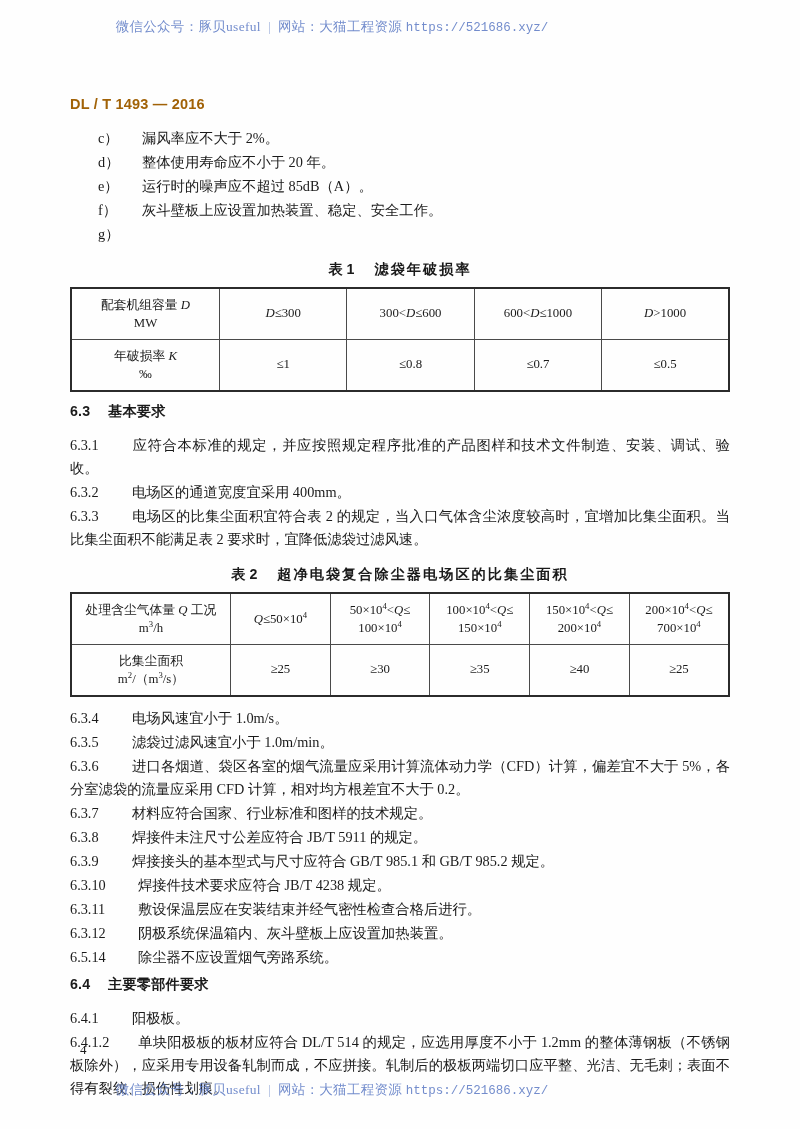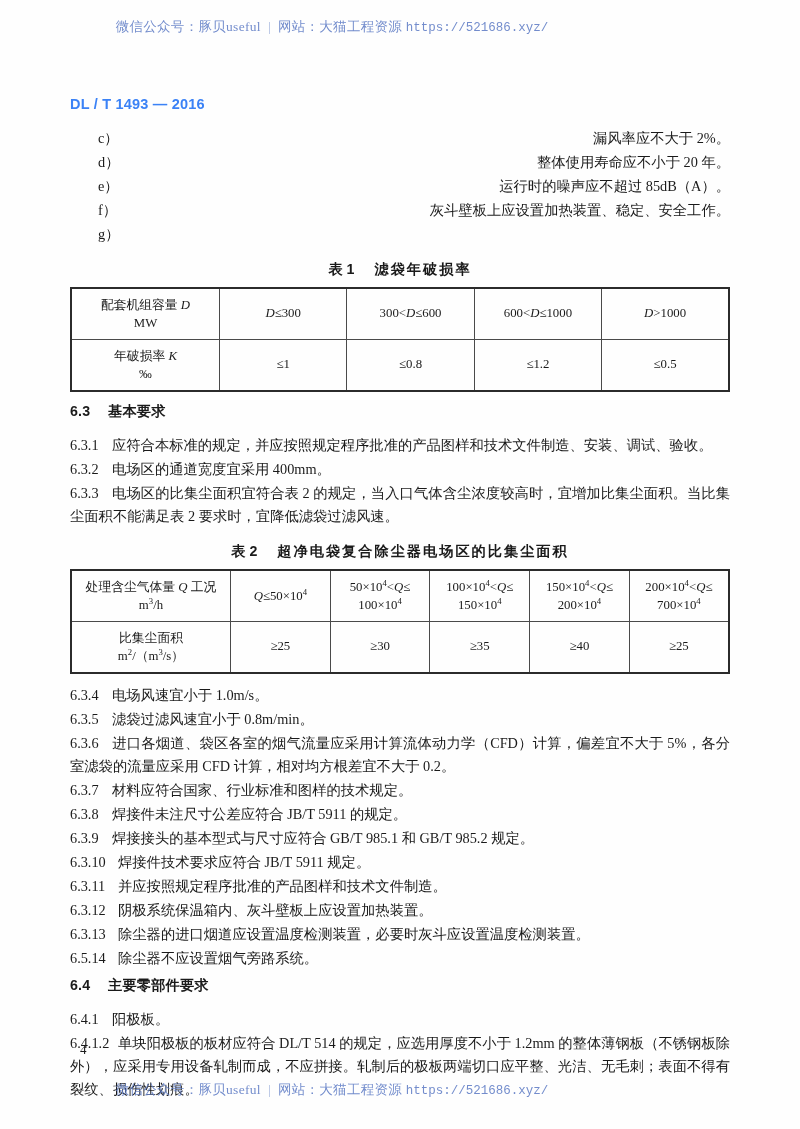--- a/index.html
+++ b/index.html
@@ -50,21 +50,21 @@
 
   
   .running-head {
     position: absolute;
     left: 70px;
     top: 96px;
     font-family: "Liberation Sans", sans-serif;
     font-weight: bold;
     font-size: 14.5px;
     letter-spacing: 0.2px;
-    color: #3b82f6;
+    color: #a16207;
   }
 
   
   .content {
     position: absolute;
     left: 70px;
     top: 128px;
     width: 660px;
   }
 
@@ -77,21 +77,20 @@
     margin: 0 0 2.5px 0;
     padding-left: 28px;
   }
   .list-item .marker {
     width: 44px;
     flex: 0 0 44px;
     font-family: "Liberation Serif", serif;
   }
   .list-item .txt {
     flex: 1 1 auto;
-    text-align: right;
   }
 
   
   .h2 {
     font-family: "Liberation Sans", sans-serif;
     font-weight: bold;
     font-size: 14.2px;
     margin: 6px 0 13px 0;
     letter-spacing: .2px;
   }
@@ -105,21 +104,21 @@
   .clause {
     font-size: 14.3px;
     line-height: 23px;
     margin: 0 0 1px 0;
     text-align: justify;
     text-justify: inter-ideograph;
   }
   .clause .cnum {
     display: inline-block;
     min-width: 42px;
-    margin-right: 0;
+    margin-right: 20px;
   }
   .clause.wide .cnum { min-width: 48px; }
 
   
   .table-wrap { margin: 14px 0 10px 0; }
   .table-caption {
     text-align: center;
     font-family: "Liberation Sans", sans-serif;
     font-weight: bold;
     font-size: 14.2px;
@@ -213,21 +212,21 @@
             <td><span>600&lt;</span><span class="it">D</span><span>≤1000</span></td>
             <td><span class="it">D</span><span>&gt;1000</span></td>
           </tr>
           <tr>
             <td class="hdr-cell">
               <span>年破损率 </span><span class="it">K</span><br>
               <span>‰</span>
             </td>
             <td>≤1</td>
             <td>≤0.8</td>
-            <td>≤1.2</td>
+            <td>≤0.7</td>
             <td>≤0.5</td>
           </tr>
         </tbody>
       </table>
     </div>
 
     <div class="h2">
       <span class="num">6.3</span><span>基本要求</span>
     </div>
 
@@ -275,29 +274,28 @@
             <td>≥30</td>
             <td>≥35</td>
             <td>≥40</td>
             <td>≥25</td>
           </tr>
         </tbody>
       </table>
     </div>
 
     <p class="clause"><span class="cnum">6.3.4</span><span>电场风速宜小于 1.0m/s。</span></p>
-    <p class="clause"><span class="cnum">6.3.5</span><span>滤袋过滤风速宜小于 0.8m/min。</span></p>
+    <p class="clause"><span class="cnum">6.3.5</span><span>滤袋过滤风速宜小于 1.0m/min。</span></p>
     <p class="clause"><span class="cnum">6.3.6</span><span>进口各烟道、袋区各室的烟气流量应采用计算流体动力学（CFD）计算，偏差宜不大于 5%，各分室滤袋的流量应采用 CFD 计算，相对均方根差宜不大于 0.2。</span></p>
     <p class="clause"><span class="cnum">6.3.7</span><span>材料应符合国家、行业标准和图样的技术规定。</span></p>
     <p class="clause"><span class="cnum">6.3.8</span><span>焊接件未注尺寸公差应符合 JB/T 5911 的规定。</span></p>
     <p class="clause"><span class="cnum">6.3.9</span><span>焊接接头的基本型式与尺寸应符合 GB/T 985.1 和 GB/T 985.2 规定。</span></p>
-    <p class="clause wide"><span class="cnum">6.3.10</span><span>焊接件技术要求应符合 JB/T 5911 规定。</span></p>
-    <p class="clause wide"><span class="cnum">6.3.11</span><span>并应按照规定程序批准的产品图样和技术文件制造。</span></p>
+    <p class="clause wide"><span class="cnum">6.3.10</span><span>焊接件技术要求应符合 JB/T 4238 规定。</span></p>
+    <p class="clause wide"><span class="cnum">6.3.11</span><span>敷设保温层应在安装结束并经气密性检查合格后进行。</span></p>
     <p class="clause wide"><span class="cnum">6.3.12</span><span>阴极系统保温箱内、灰斗壁板上应设置加热装置。</span></p>
-    <p class="clause wide"><span class="cnum">6.3.13</span><span>除尘器的进口烟道应设置温度检测装置，必要时灰斗应设置温度检测装置。</span></p>
     <p class="clause wide"><span class="cnum">6.5.14</span><span>除尘器不应设置烟气旁路系统。</span></p>
 
     <div class="h2">
       <span class="num">6.4</span><span>主要零部件要求</span>
     </div>
 
     <p class="clause"><span class="cnum">6.4.1</span><span>阳极板。</span></p>
     <p class="clause wide"><span class="cnum">6.4.1.2</span><span>单块阳极板的板材应符合 DL/T 514 的规定，应选用厚度不小于 1.2mm 的整体薄钢板（不锈钢板除外），应采用专用设备轧制而成，不应拼接。轧制后的极板两端切口应平整、光洁、无毛刺；表面不得有裂纹、损伤性划痕。</span></p>
 
   </div>

